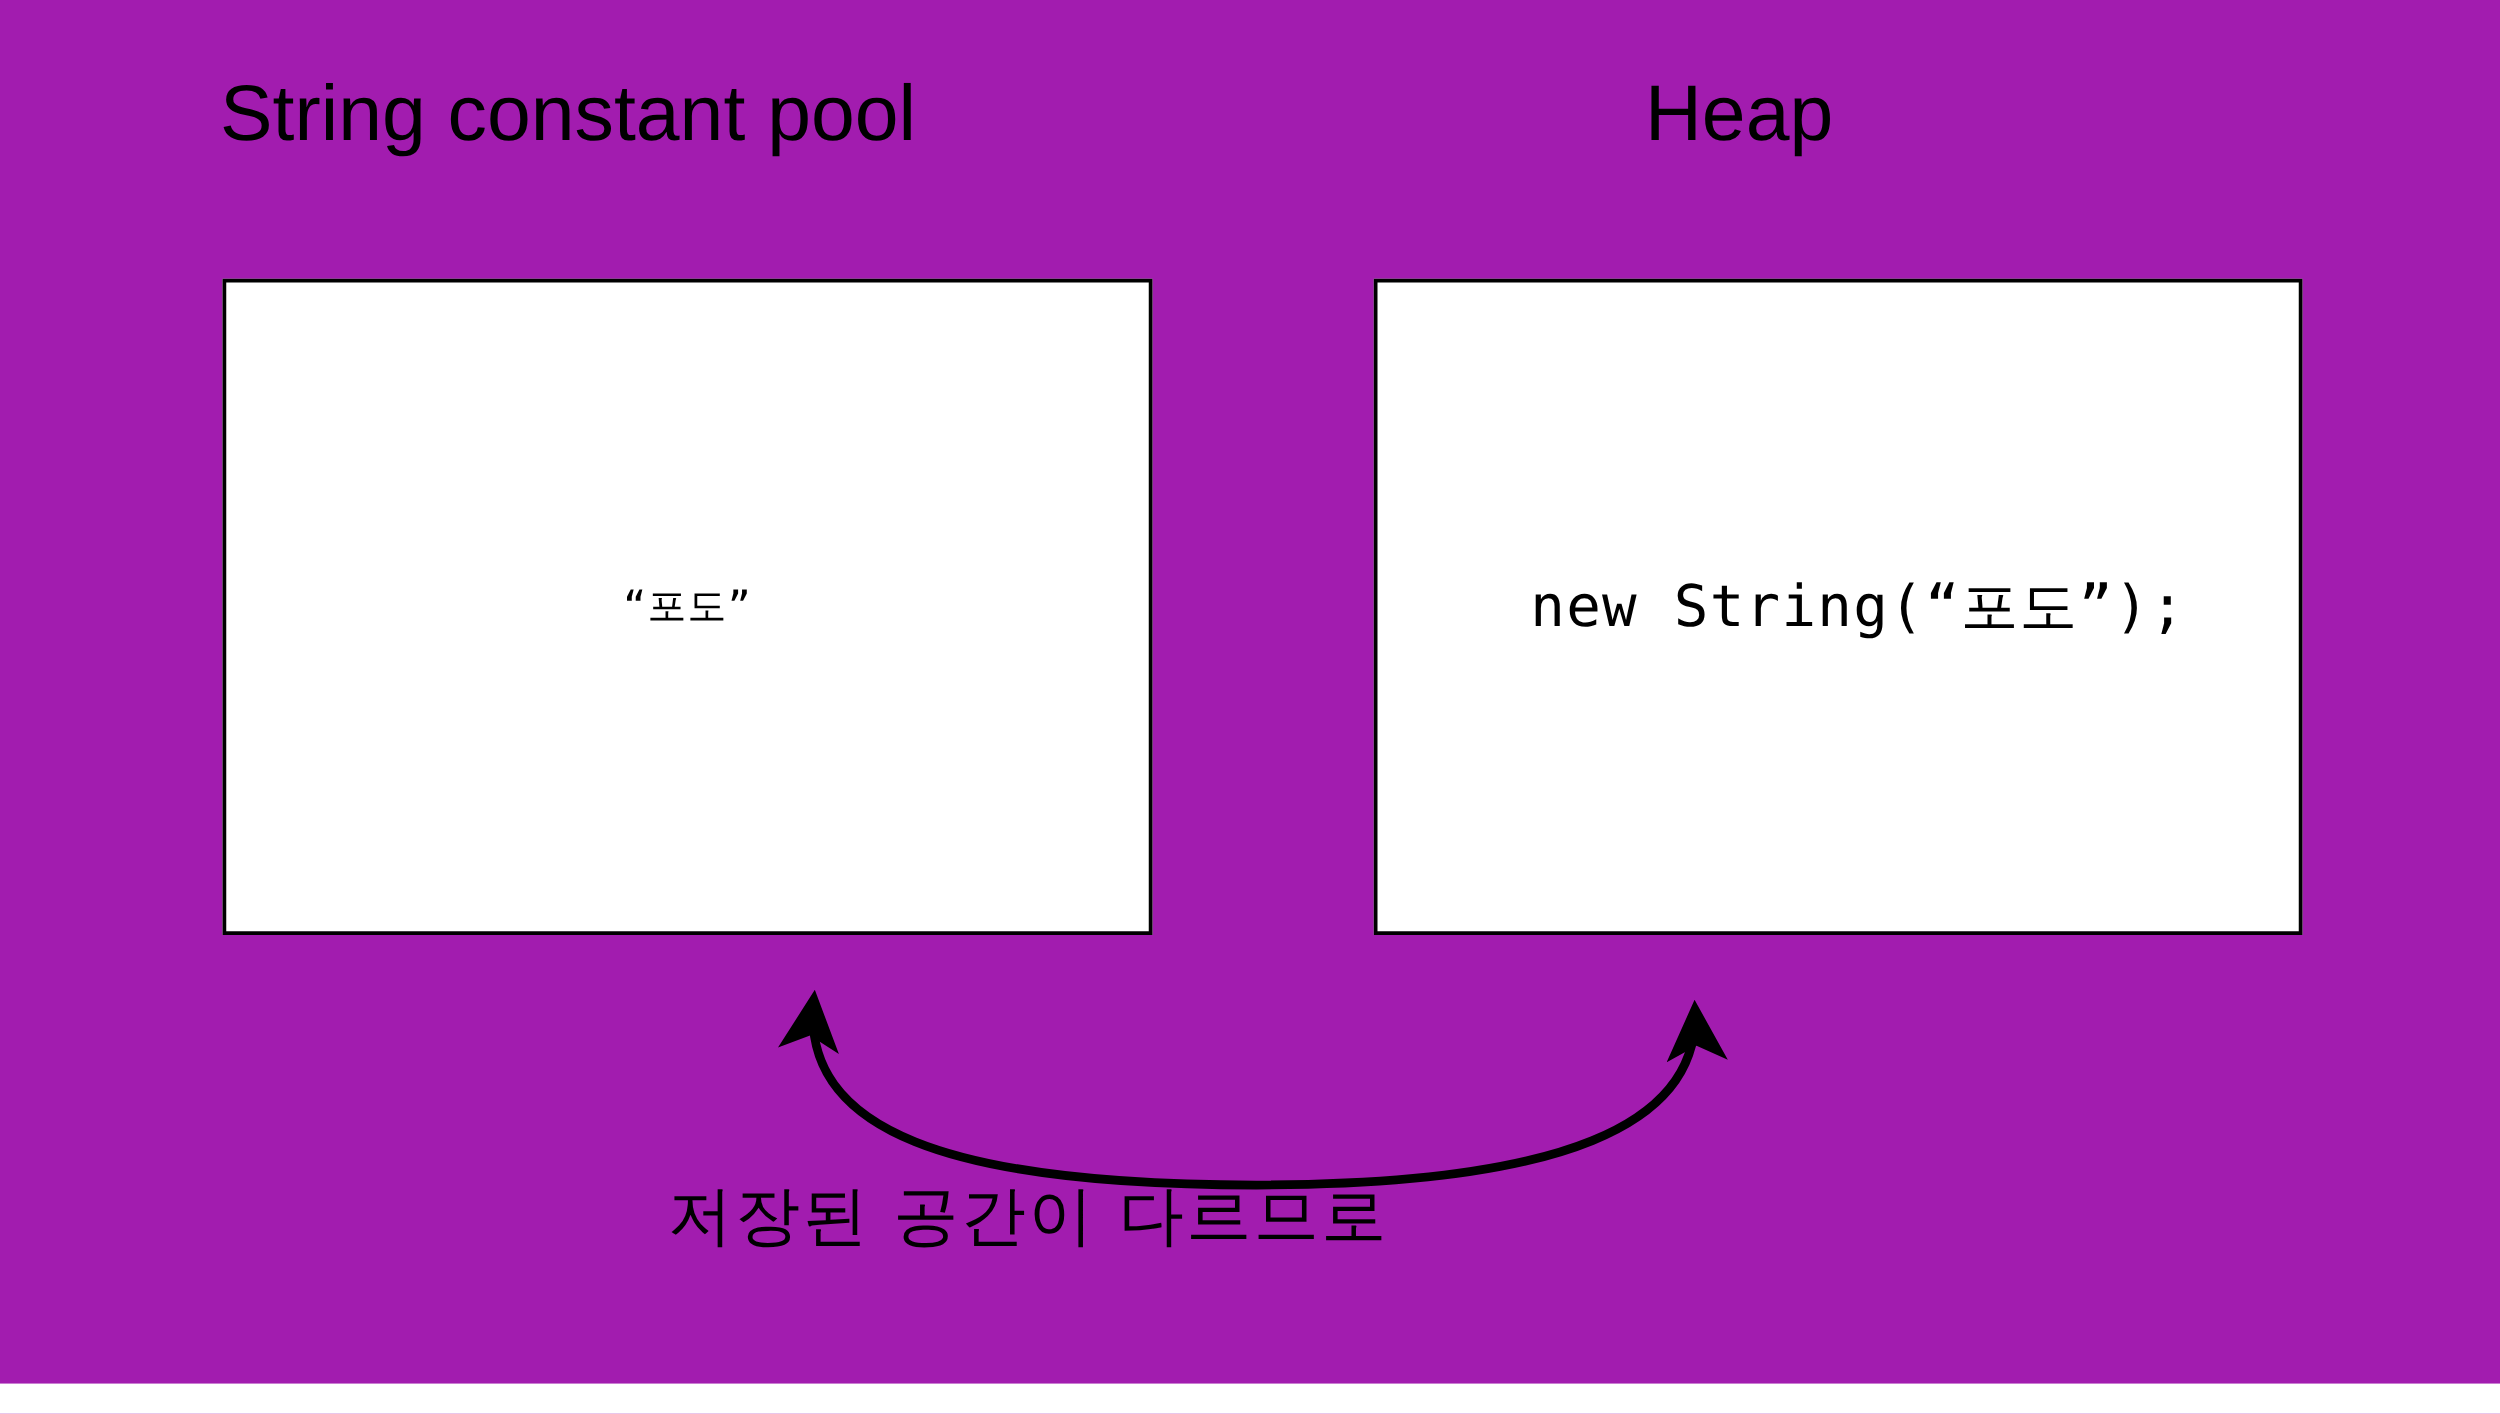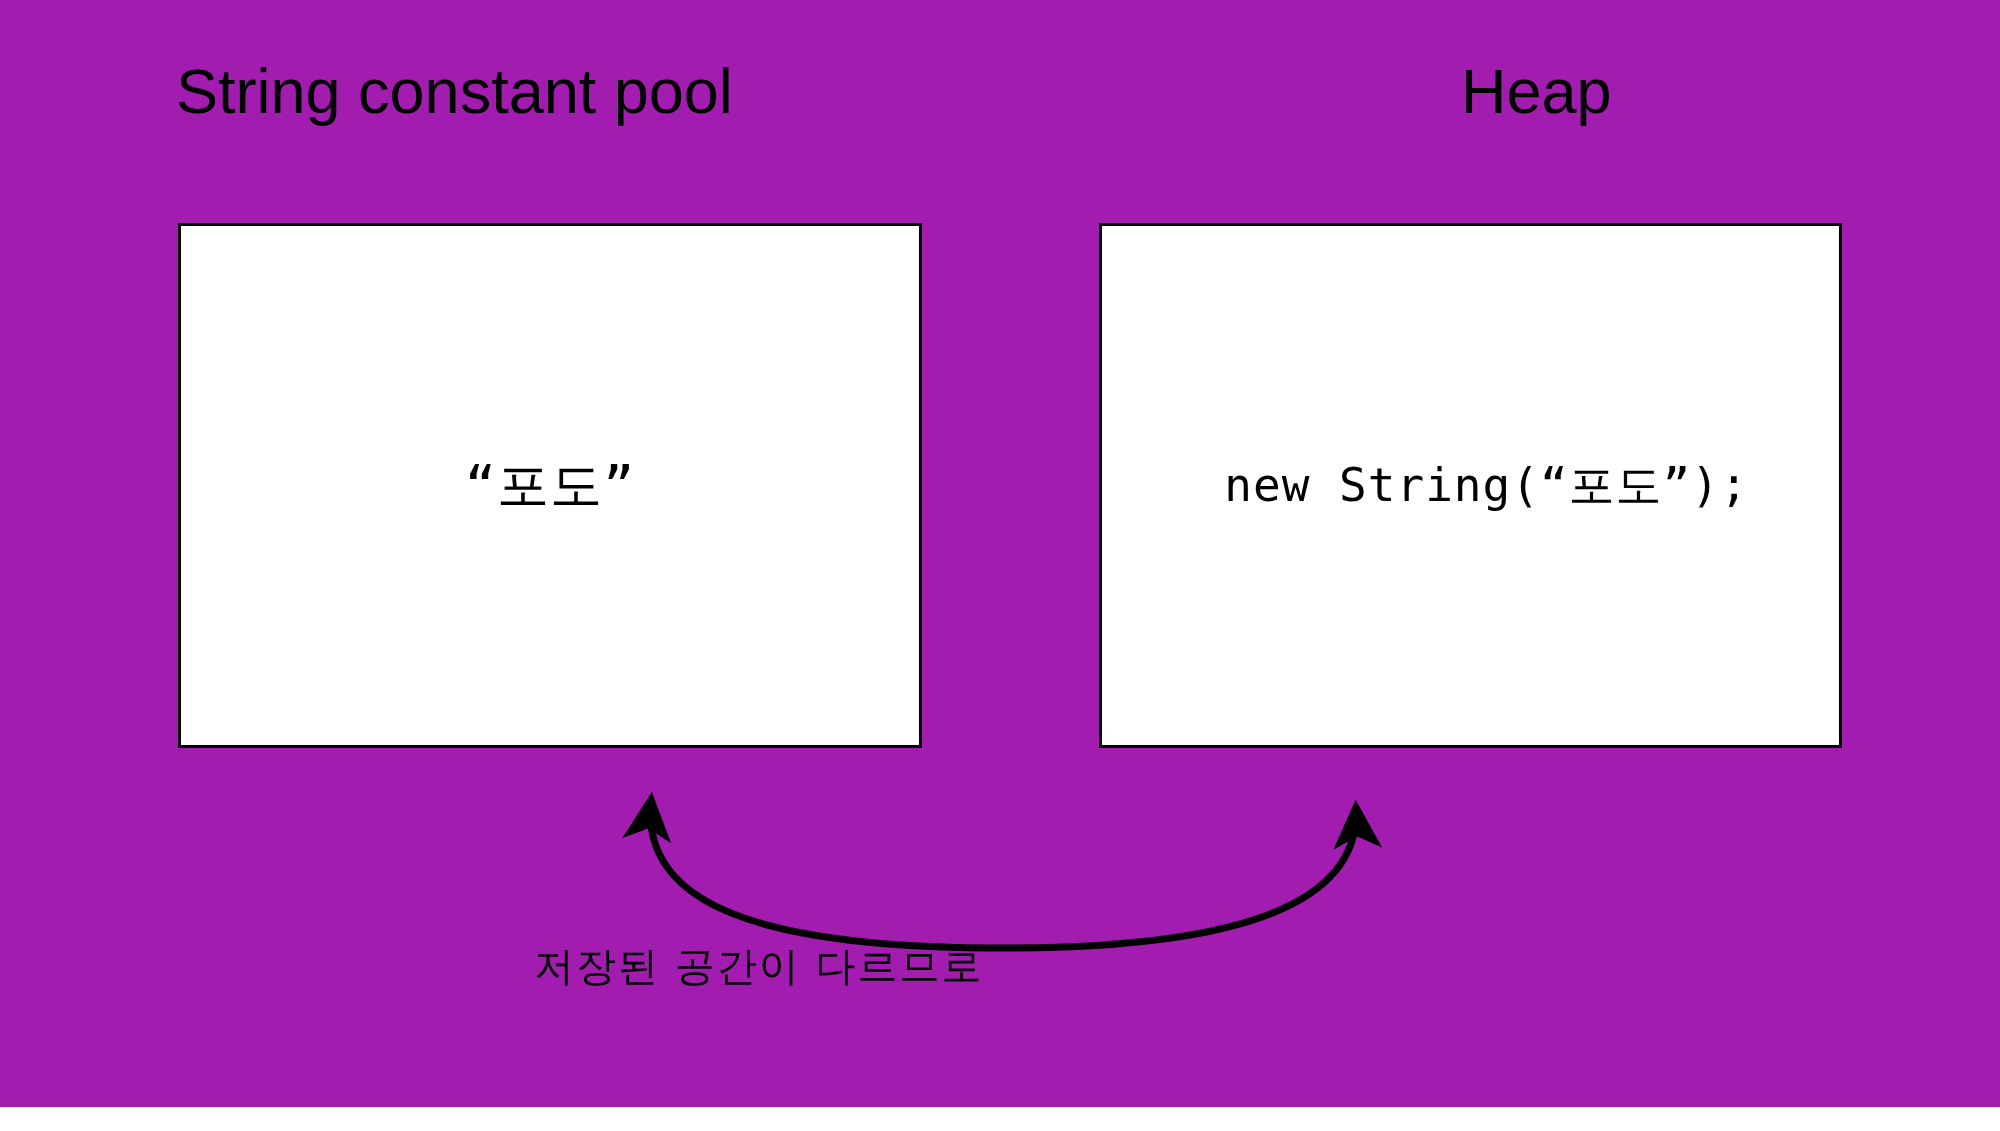--- a/index.html
+++ b/index.html
@@ -31,21 +31,21 @@
     line-height: 1;
     color: #000000;
     white-space: nowrap;
     letter-spacing: 0px;
   }
   #heading-pool {
     left: 176px;
     top: 60px;
   }
   #heading-heap {
-    left: 1461px;
+    left: 1316px;
     top: 60px;
   }
 
   
   .mem-box {
     position: absolute;
     border: 3px solid #000000;
     background: #ffffff;
     display: flex;
     align-items: center;
@@ -59,21 +59,21 @@
   }
   #box-heap {
     left: 1099px;
     top: 223px;
     width: 743px;
     height: 525px;
   }
 
   .mem-content {
     font-family: "DejaVu Sans Mono", "Liberation Mono", monospace;
-    font-size: 52px;
+    font-size: 31px;
     line-height: 1.15;
     color: #000000;
     white-space: nowrap;
     text-align: center;
     letter-spacing: 1px;
   }
   #box-heap .mem-content {
     font-size: 46px;
     margin-left: 32px;
   }
@@ -87,21 +87,21 @@
     height: 1131px;
     pointer-events: none;
   }
 
   
   #caption {
     position: absolute;
     left: 534px;
     top: 940px;
     font-family: "DejaVu Sans", "Liberation Sans", sans-serif;
-    font-size: 40px;
+    font-size: 52px;
     line-height: 1.30;
     font-weight: 400;
     color: #000000;
     white-space: nowrap;
     letter-spacing: 2px;
   }
   #caption .cap-line { display: block; }
 
   
   #bottom-bar {

